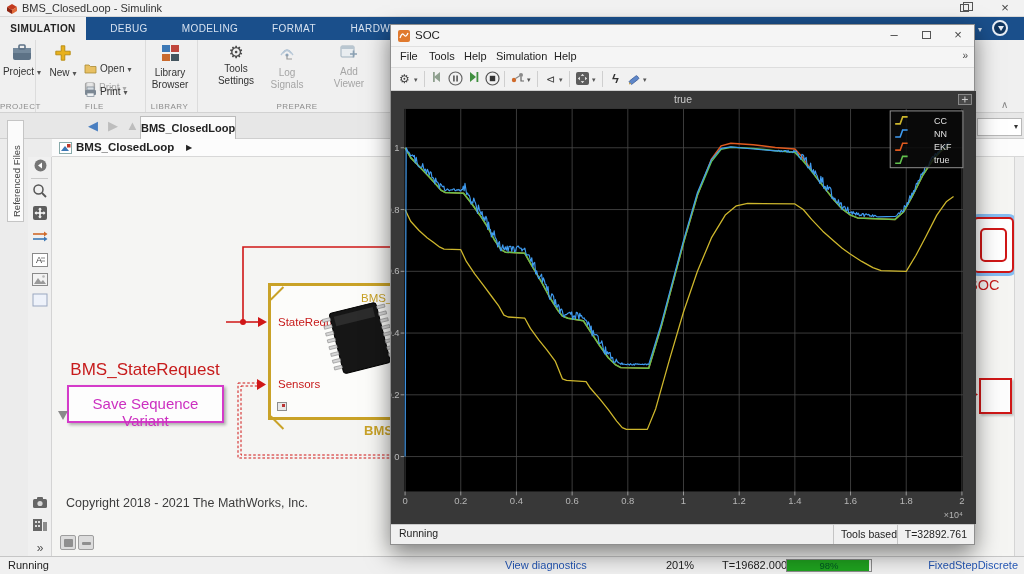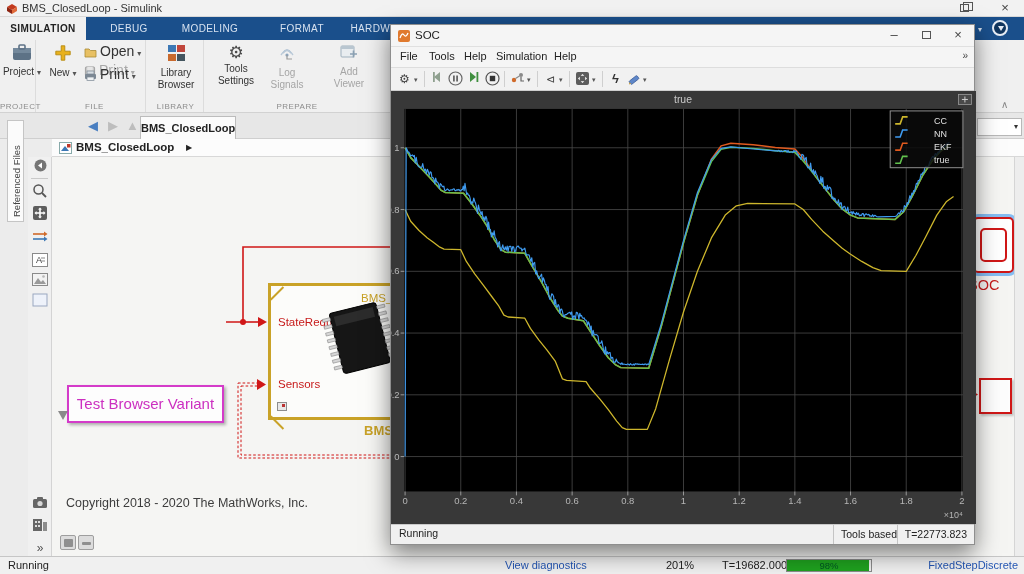--- a/index.html
+++ b/index.html
@@ -23,21 +23,21 @@
   .tabs-circle::after{content:"";position:absolute;left:4px;top:4px;border-left:3px solid transparent;border-right:3px solid transparent;border-top:5px solid #e7edf5;}
 
   
   .sl-toolstrip{left:0;top:40px;width:1024px;height:73px;background:#f0f0f0;border-bottom:1px solid #d2d2d2;}
   .ts-sec{position:absolute;top:0;height:72px;border-right:1px solid #dcdcdc;}
   .ts-seclabel{position:absolute;left:0;bottom:1px;width:100%;text-align:center;font-size:8px;color:#8c8c8c;letter-spacing:.5px;}
   .bigbtn{position:absolute;top:2px;text-align:center;cursor:default;}
   .bigbtn .bicon{display:block;margin:2px auto 1px;}
   .bigbtn .blbl{display:block;font-size:10px;color:#333;line-height:1.15;}
   .bigbtn.disabled .blbl{color:#a5a5a5;}
-  .smallbtn{position:absolute;left:0;height:18px;font-size:14px;color:#333;white-space:nowrap;}
+  .smallbtn{position:absolute;left:0;height:18px;font-size:10px;color:#333;white-space:nowrap;margin-top:20px;}
   .smallbtn.disabled{color:#a8a8a8;}
   .smallbtn .sicon{display:inline-block;vertical-align:-2px;margin-right:3px;}
   .caret-d::after{content:"▾";font-size:8px;color:#555;margin-left:3px;}
   .caret-d.dim::after{color:#aaa;}
 
   
   .sl-docbar{left:0;top:113px;width:1024px;height:26px;background:#e7e7e7;border-bottom:1px solid #cfcfcf;}
   .nav-arrow{position:absolute;top:5px;font-size:13px;}
   .doc-tab{position:absolute;left:140px;top:3px;width:96px;height:23px;background:#fbfbfb;border:1px solid #bcbcbc;border-bottom:none;text-align:center;font-size:11px;color:#222;line-height:22px;font-weight:bold;}
   .mini-dd{position:absolute;left:977px;top:5px;width:45px;height:18px;background:#fff;border:1px solid #b8b8b8;}
@@ -121,21 +121,21 @@
     <span class="win-ctl" style="left:950px">
         <span class="restore-rects"></span>
       </span>
     <span class="win-ctl" style="left:990px">×</span>
   </div>
 
   <div class="abs sl-tabs">
     <span class="sl-tab active" style="left:0;width:86px">SIMULATION</span>
     <span class="sl-tab" style="left:94px;width:70px">DEBUG</span>
     <span class="sl-tab" style="left:170px;width:80px">MODELING</span>
-    <span class="sl-tab" style="left:264px;width:76px">FORMAT</span>
+    <span class="sl-tab" style="left:256px;width:76px">FORMAT</span>
     <span class="sl-tab" style="left:338px;width:86px">HARDWARE</span>
     <span class="tabs-right-caret">▾</span>
     <span class="tabs-circle"></span>
   </div>
 
   <div class="abs sl-toolstrip">
     <div class="ts-sec" style="left:0;width:36px">
       <div class="bigbtn" style="left:2px;width:40px">
         <span class="bicon"><svg width="20" height="17" viewBox="0 0 20 17">
               <rect x="1" y="4" width="18" height="12" rx="2" fill="#5d7286"></rect>
@@ -160,21 +160,21 @@
               <rect x="1" y="1" width="10" height="10" rx="1" fill="#c9c9c9" stroke="#9d9d9d"></rect>
               <rect x="3" y="1" width="6" height="4" fill="#e6e6e6"></rect>
             </svg></span><span>Print</span></div>
       <div class="smallbtn caret-d" style="left:40px;top:26px"><span class="sicon"><svg width="13" height="11" viewBox="0 0 13 11">
               <rect x="1" y="4" width="11" height="5" rx="1" fill="#7c8894"></rect>
               <rect x="3" y="1" width="7" height="3" fill="#d7dde2" stroke="#7c8894" stroke-width="0.7"></rect>
               <rect x="3" y="7" width="7" height="3.5" fill="#eef1f3" stroke="#7c8894" stroke-width="0.7"></rect>
             </svg></span><span>Print</span></div>
       <div class="ts-seclabel">FILE</div>
     </div>
-    <div class="ts-sec" style="left:148px;width:56px">
+    <div class="ts-sec" style="left:142px;width:56px">
       <div class="bigbtn" style="left:4px;width:48px">
         <span class="bicon"><svg width="19" height="18" viewBox="0 0 19 18">
               <rect x="1" y="1" width="8" height="7" fill="#3d78b5"></rect>
               <rect x="10" y="1" width="8" height="7" fill="#c0463c"></rect>
               <rect x="1" y="10" width="8" height="7" fill="#c96a2e"></rect>
               <rect x="10" y="10" width="8" height="7" fill="#44555f"></rect>
             </svg></span>
         <span class="blbl">Library Browser</span>
       </div>
       <div class="ts-seclabel">LIBRARY</div>
@@ -284,23 +284,24 @@
     <svg class="abs" style="left:0;top:0" width="962" height="399">
       <path d="M174 165 H191 M191 165 V90 H420" fill="none" stroke="#d01717" stroke-width="1.6"></path>
       <circle cx="191" cy="165" r="3" fill="#d01717"></circle>
       <path d="M191 165 H206" fill="none" stroke="#d01717" stroke-width="1.6"></path>
       <polygon points="206,160 215,165 206,170" fill="#d01717"></polygon>
       <path d="M420 301 H186 V226 M420 298 H189 V229 M186 226 H205 M189 229 H205" fill="none" stroke="#d01717" stroke-width="1" stroke-dasharray="2.6 2"></path>
       <polygon points="205,222 214,227.5 205,233" fill="#d01717"></polygon>
       <polygon points="917,232 926,237.5 917,243" fill="#d01717"></polygon>
     </svg>
 
+    <div class="ts-under">BMS_StateRequest</div>
 
     <div class="variant-block">
-      <span>Test Browser Variant</span>
+      <span>Save Sequence Variant</span>
     </div>
     <span class="variant-arrow"></span>
 
     <div class="ecu-block">
       <span class="corner" style="left:-1px;top:13px;transform:rotate(-45deg);transform-origin:left top"></span>
       <span class="corner" style="left:-1px;bottom:0px;transform:rotate(45deg);transform-origin:left bottom"></span>
       <span class="etitle">BMS_S</span>
       <span class="pt1">StateRequest</span>
       <span class="pt2">Sensors</span>
       <span class="ecu-badge"></span>
@@ -330,21 +331,21 @@
       </g>
     </svg>
     <span class="abs ecu-bottom">BMS</span>
 
     <div class="soc-block">
         <i></i>
       </div>
     <div class="soc-label">SOC</div>
     <div class="out-block"></div>
 
-    <div class="copyright">Copyright 2018 - 2020 The MathWorks, Inc.</div>
+    <div class="copyright">Copyright 2018 - 2021 The MathWorks, Inc.</div>
     <span class="cv-btn" style="left:8px">
         <i></i>
       </span>
     <span class="cv-btn" style="left:26px">
         <i style="height:3px;top:6px"></i>
       </span>
   </div>
   <div class="abs v-scroll"></div>
 
   <div class="abs sl-status">
@@ -509,17 +510,17 @@
           <path d="M5 39.4 h5 l2.5 -7 h5" fill="none" stroke="#e05a1e" stroke-width="1.6"></path>
           <text x="44" y="39.4" font-size="9" fill="#e0e0e0" font-family="Liberation Sans">EKF</text>
           <path d="M5 52.599999999999994 h5 l2.5 -7 h5" fill="none" stroke="#62c24e" stroke-width="1.6"></path>
           <text x="44" y="52.599999999999994" font-size="9" fill="#e0e0e0" font-family="Liberation Sans">true</text>
         </g>
       </svg>
 
     <div class="sc-status">
       <span style="position:absolute;left:8px;top:2px">Running</span>
       <span class="seg" style="right:70px">Tools based</span>
-      <span class="seg" style="right:0">T=22773.823</span>
+      <span class="seg" style="right:0">T=32892.761</span>
     </div>
   </div>
 
 </div>
 
 </body></html>

